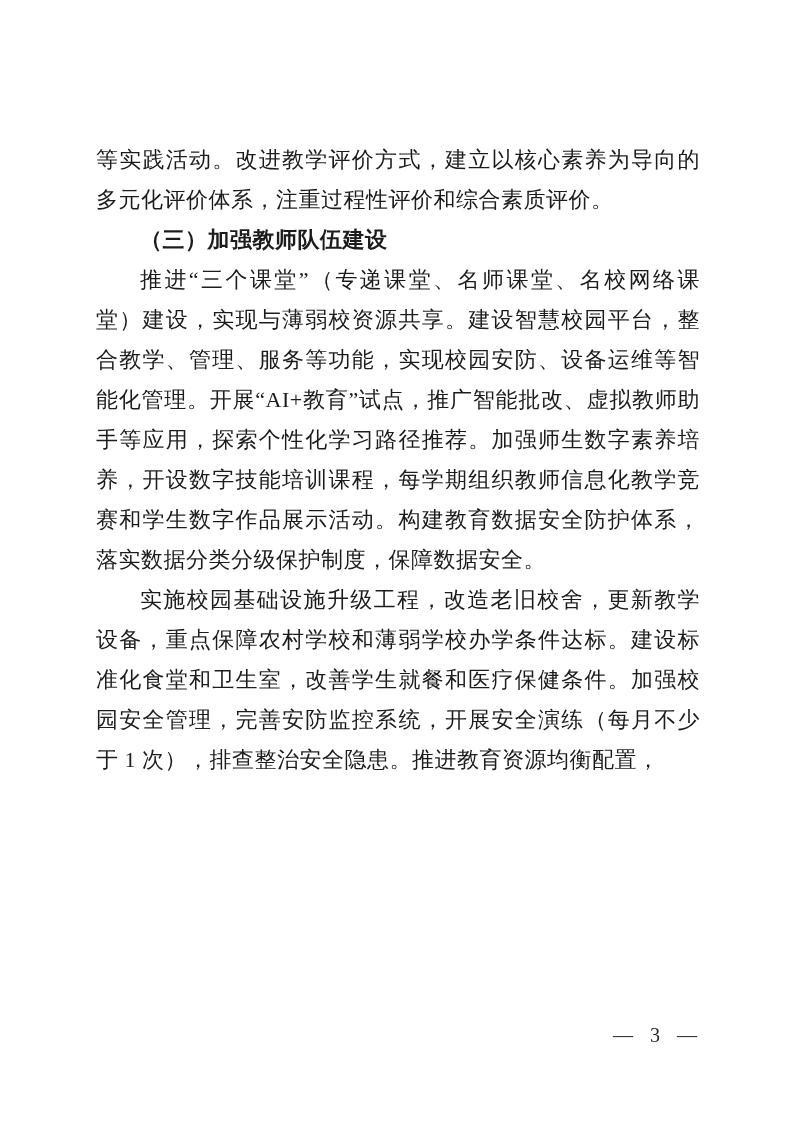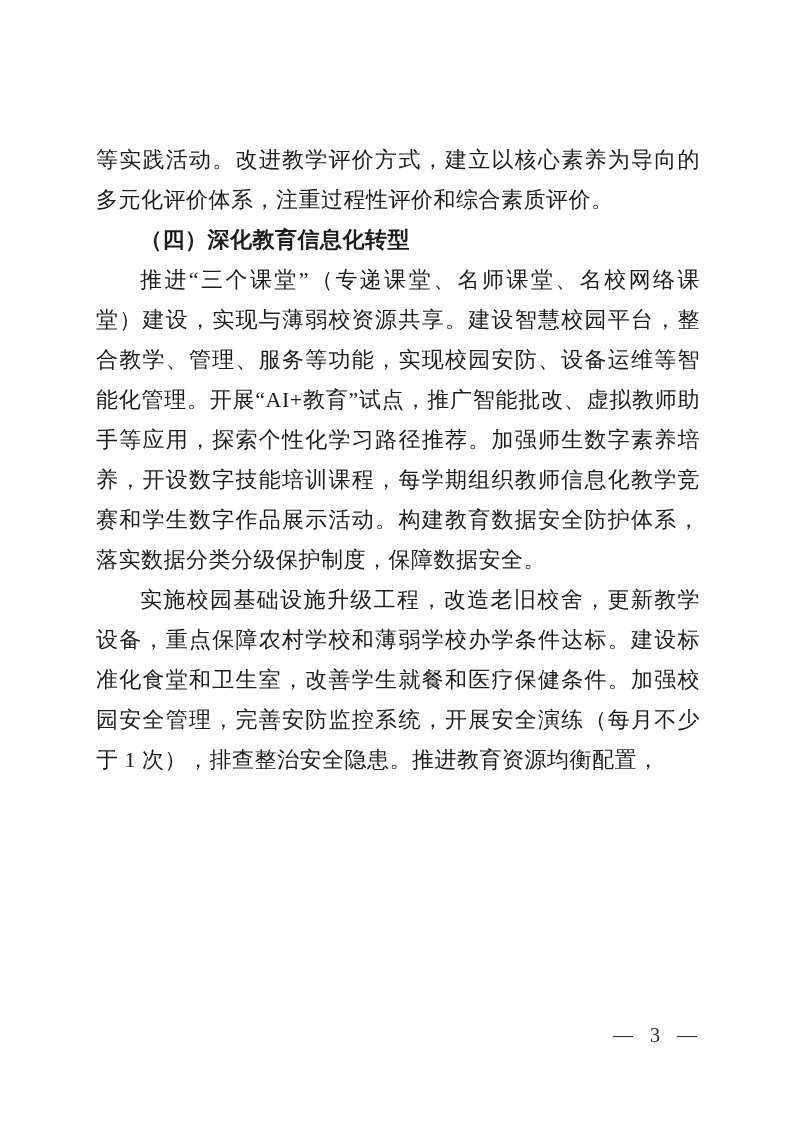--- a/index.html
+++ b/index.html
@@ -48,18 +48,18 @@
     letter-spacing: 6px;
     color: #2a2a2a;
   }
 </style>
 </head>
 <body>
 
 <div class="page">
   <div class="content">
     <p class="para cont">等实践活动。改进教学评价方式，建立以核心素养为导向的多元化评价体系，注重过程性评价和综合素质评价。</p>
-    <p class="heading">（四）深化教育信息化转型</p>
+    <p class="heading">（三）加强教师队伍建设</p>
     <p class="para">推进“三个课堂”（专递课堂、名师课堂、名校网络课堂）建设，实现与薄弱校资源共享。建设智慧校园平台，整合教学、管理、服务等功能，实现校园安防、设备运维等智能化管理。开展“AI+教育”试点，推广智能批改、虚拟教师助手等应用，探索个性化学习路径推荐。加强师生数字素养培养，开设数字技能培训课程，每学期组织教师信息化教学竞赛和学生数字作品展示活动。构建教育数据安全防护体系，落实数据分类分级保护制度，保障数据安全。</p>
     <p class="para">实施校园基础设施升级工程，改造老旧校舍，更新教学设备，重点保障农村学校和薄弱学校办学条件达标。建设标准化食堂和卫生室，改善学生就餐和医疗保健条件。加强校园安全管理，完善安防监控系统，开展安全演练（每月不少于 1 次），排查整治安全隐患。推进教育资源均衡配置，</p>
   </div>
   <div class="footer">— 3 —</div>
 </div>
 
 </body></html>

